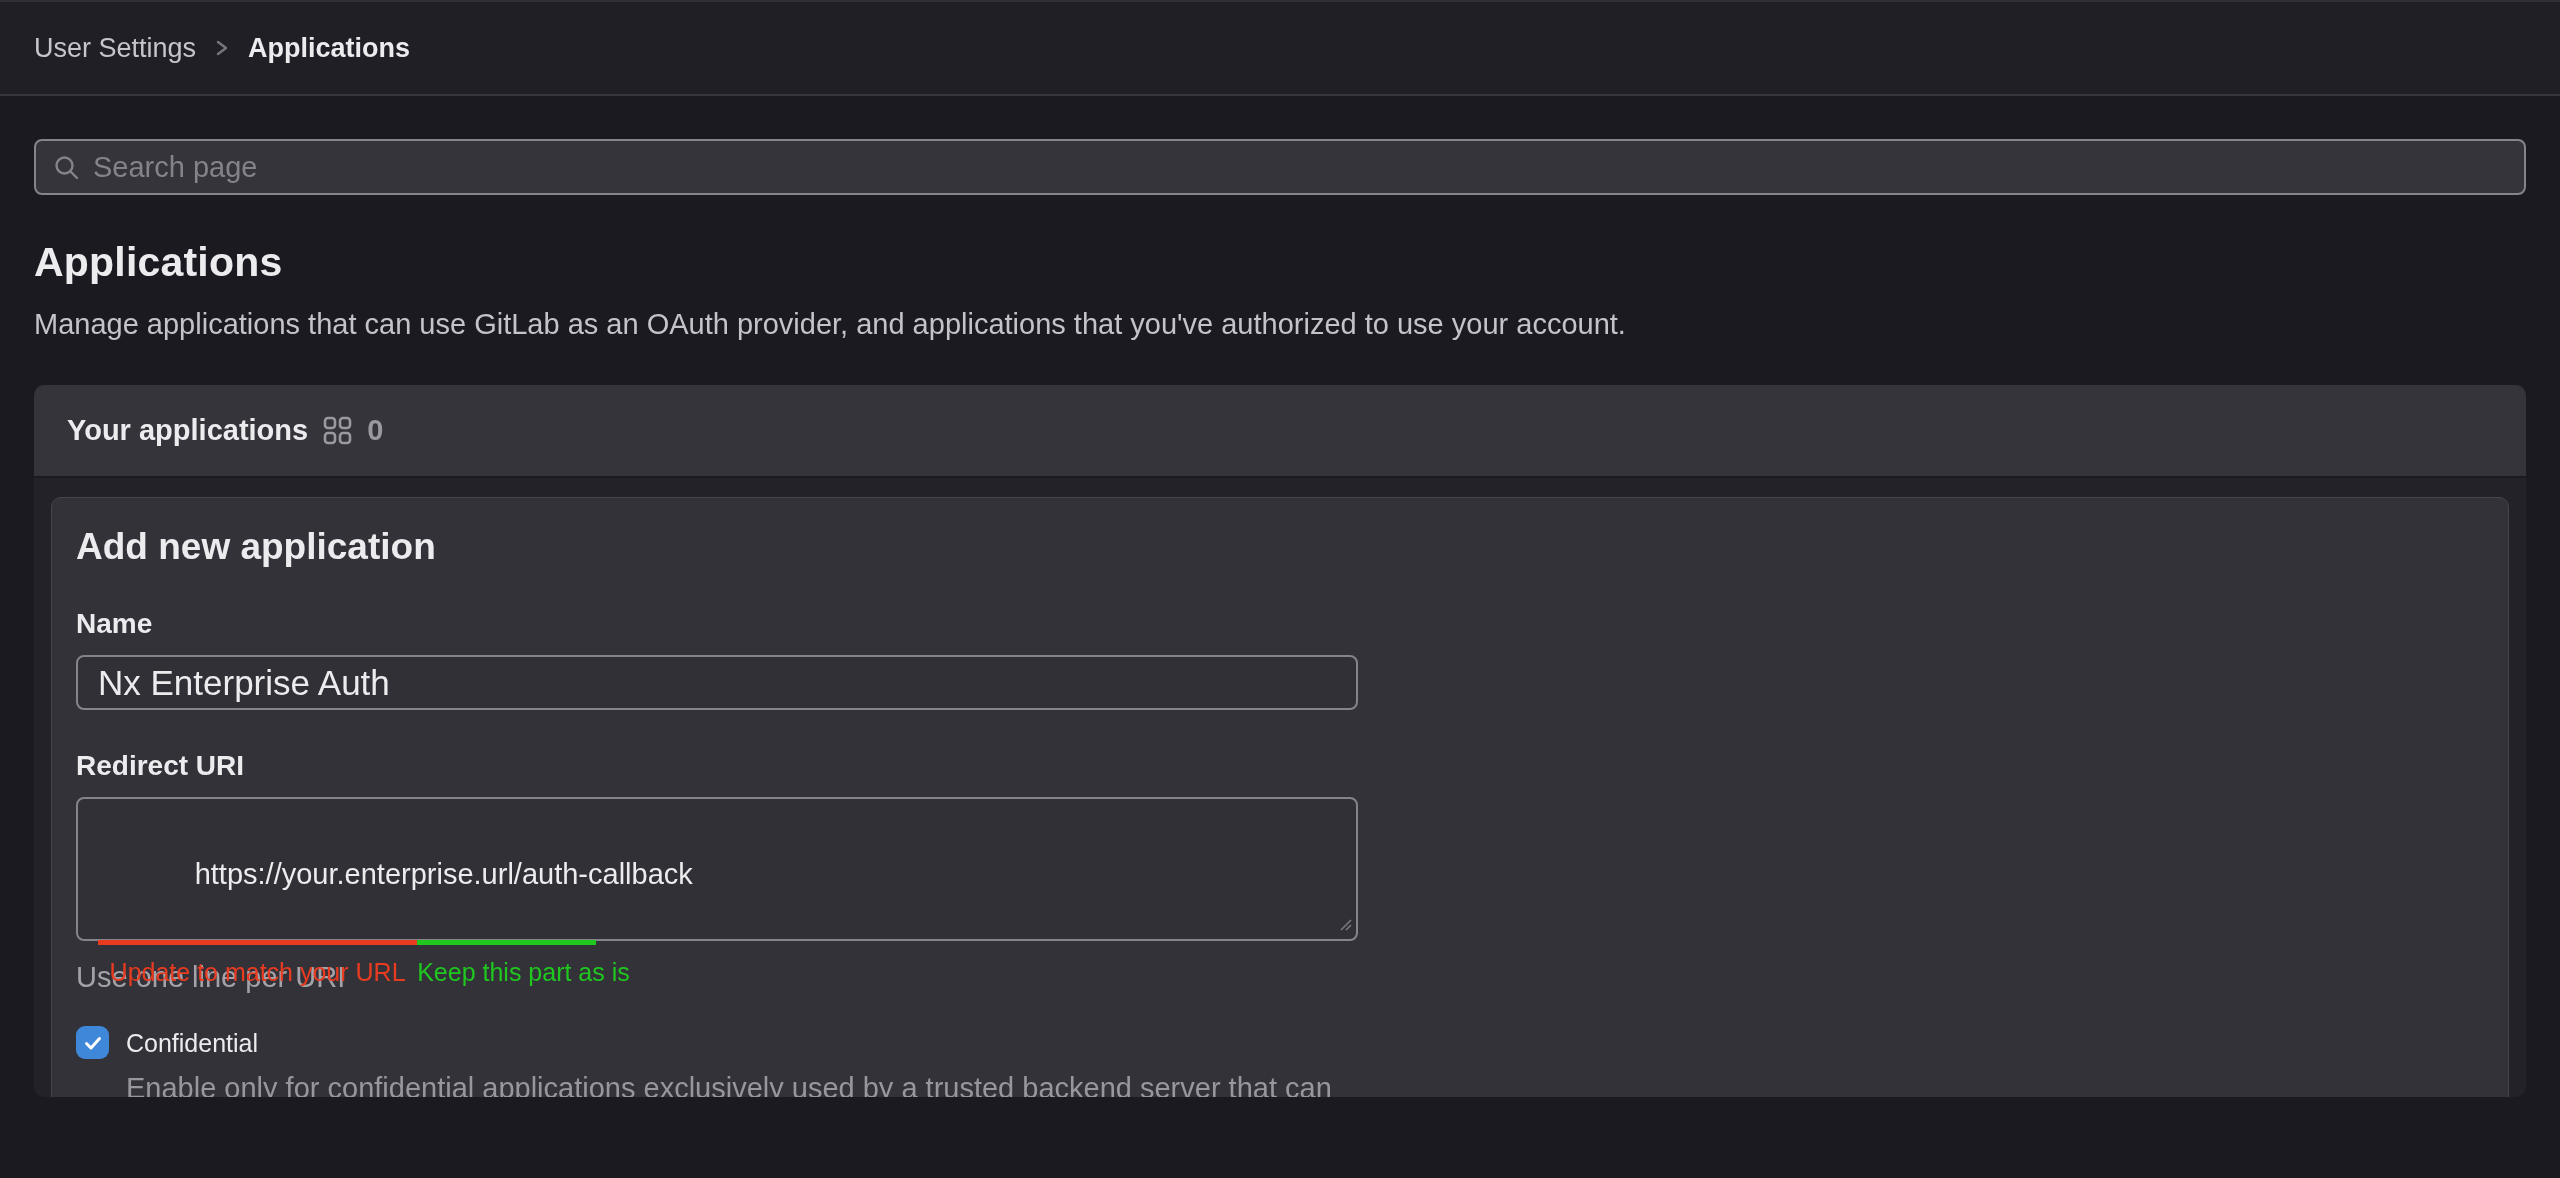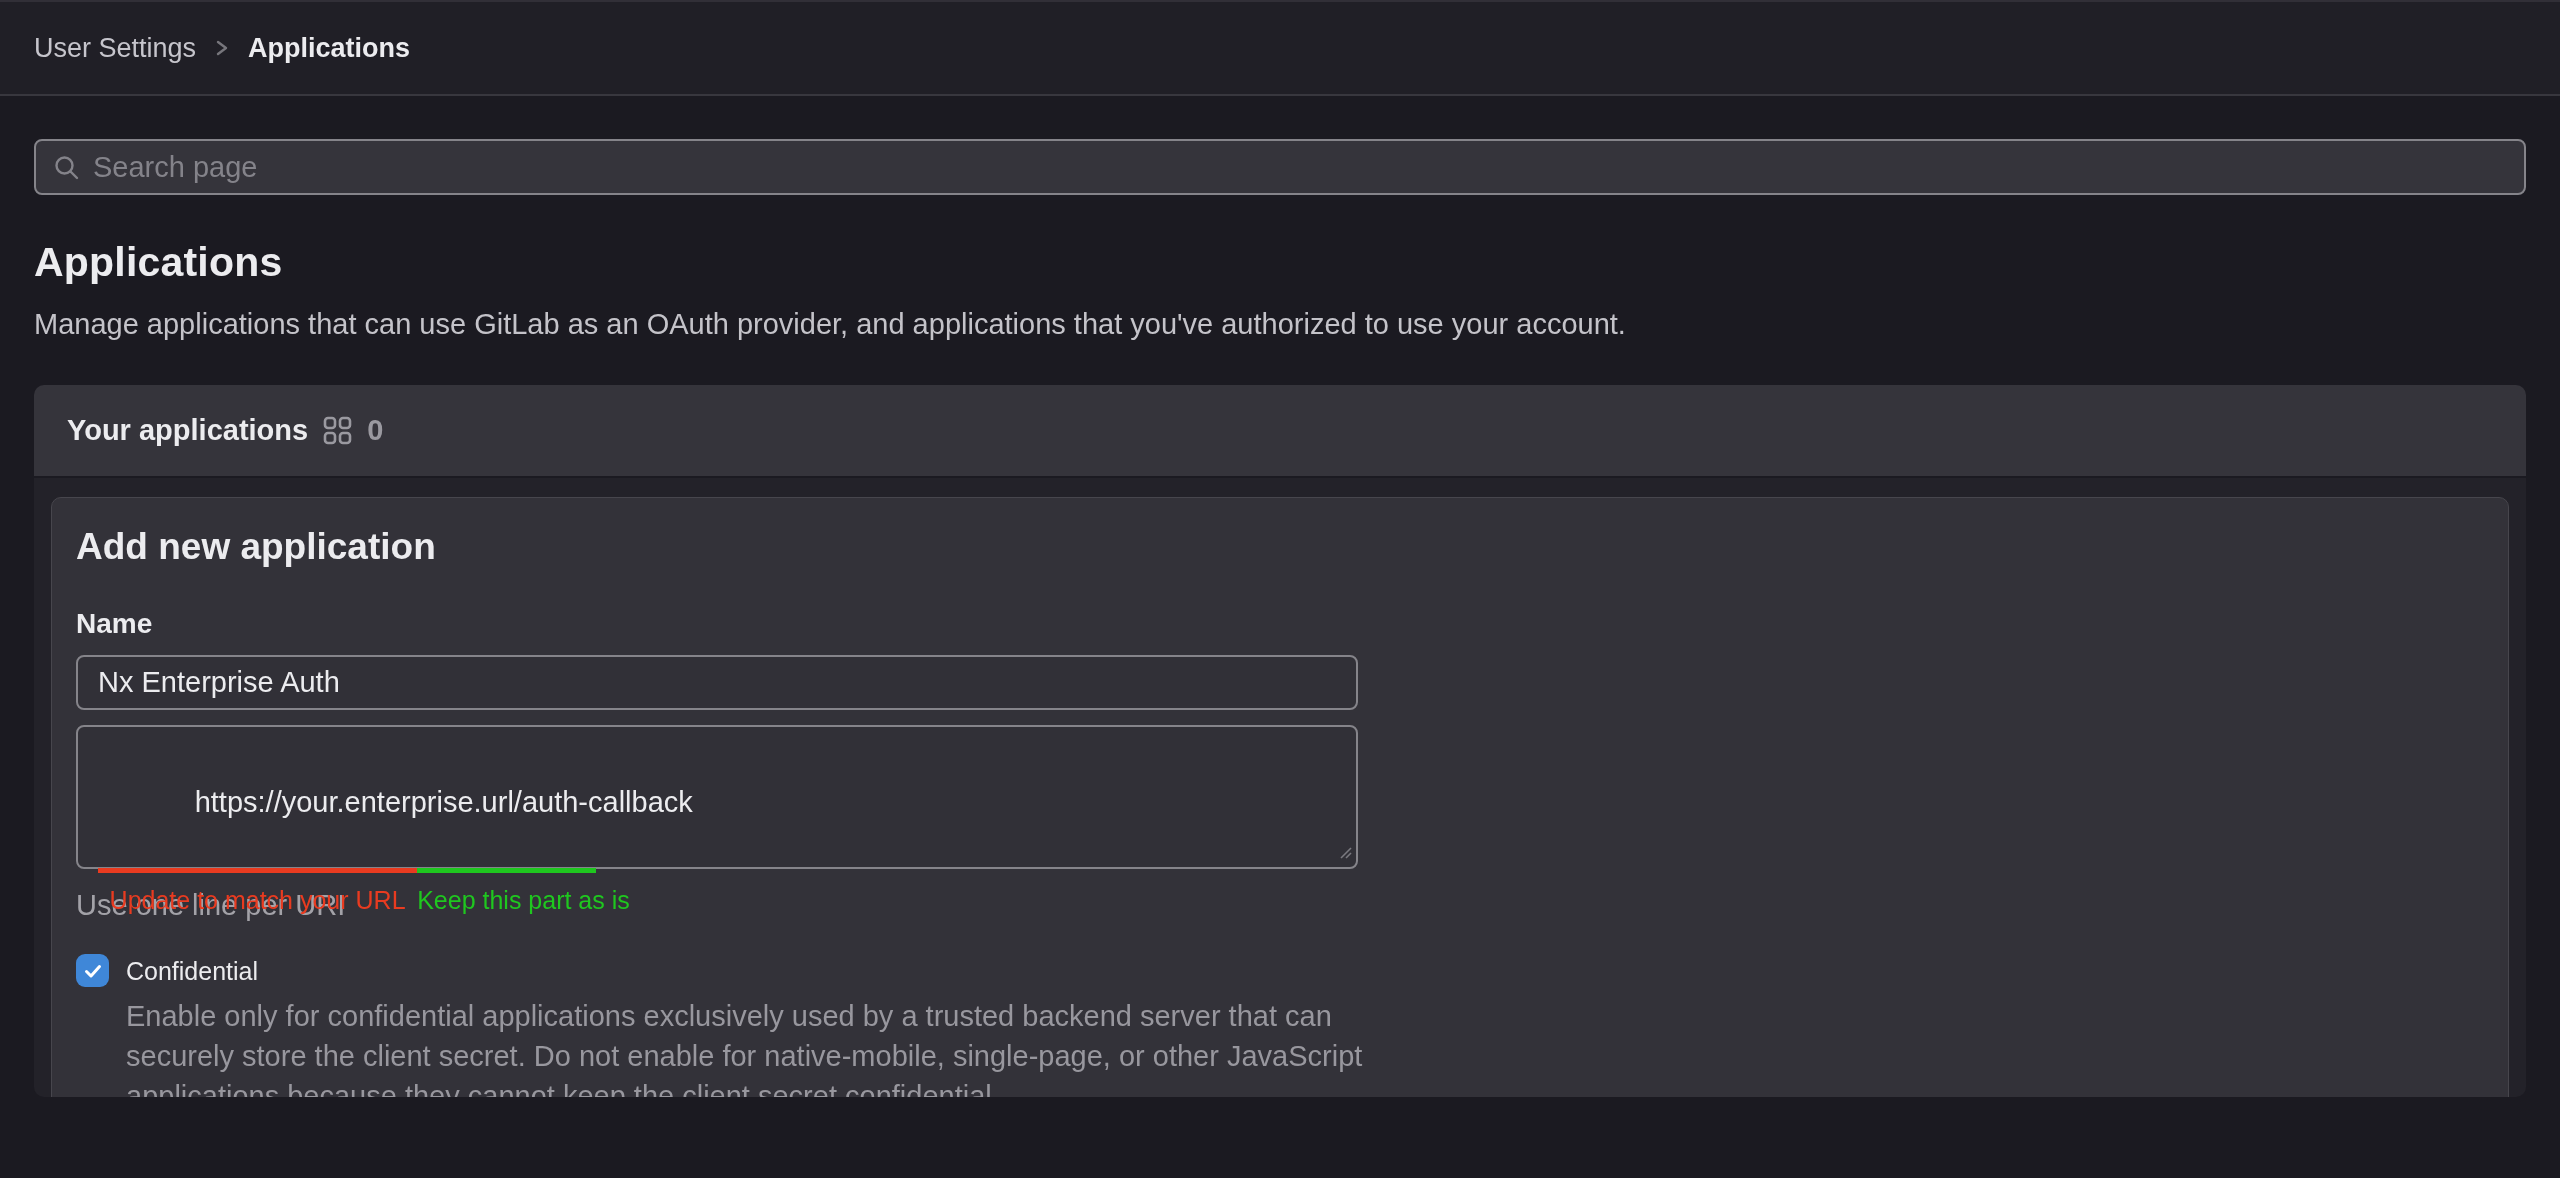--- a/index.html
+++ b/index.html
@@ -107,21 +107,21 @@
   }
   .text-input {
     display: block;
     margin-top: 15px;
     width: 1282px;
     height: 55px;
     background: #313037;
     border: 2px solid #85848a;
     border-radius: 8px;
     color: #ececef;
-    font-size: 29px;
+    font-size: 35px;
     font-family: inherit;
     padding: 0 20px;
     outline: none;
   }
 
   
   .fake-textarea {
     position: relative;
     margin-top: 15px;
     width: 1282px;
@@ -231,20 +231,21 @@
     </div>
 
     <div class="panel-body">
 
       <div class="card">
         <h2 class="card-title">Add new application</h2>
 
         <label class="field-label">Name</label>
         <input class="text-input" type="text" value="Nx Enterprise Auth" style="">
 
+        <label class="field-label">Redirect URI</label>
         <div class="fake-textarea">
           <div class="url-line">
             <span>https://your.enterprise.url</span><span>/auth-callback</span>
           </div>
 
           <div class="ul-row">
             <span class="ul-bar red">
               <span class="ghost">https://your.enterprise.url</span>
             </span>
             <span class="ul-bar green">

